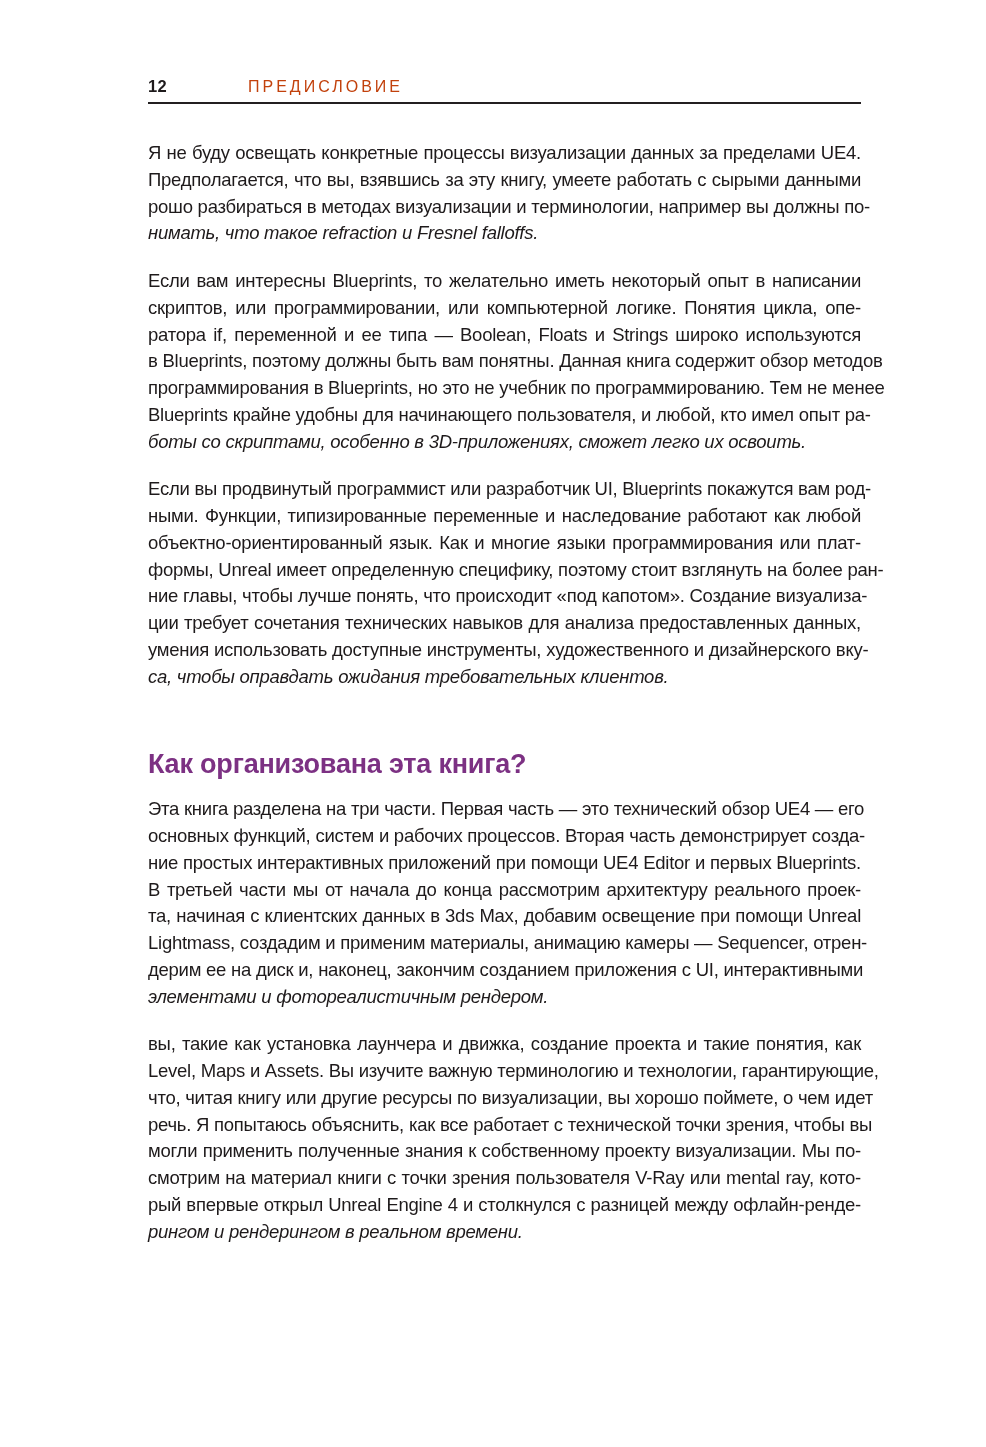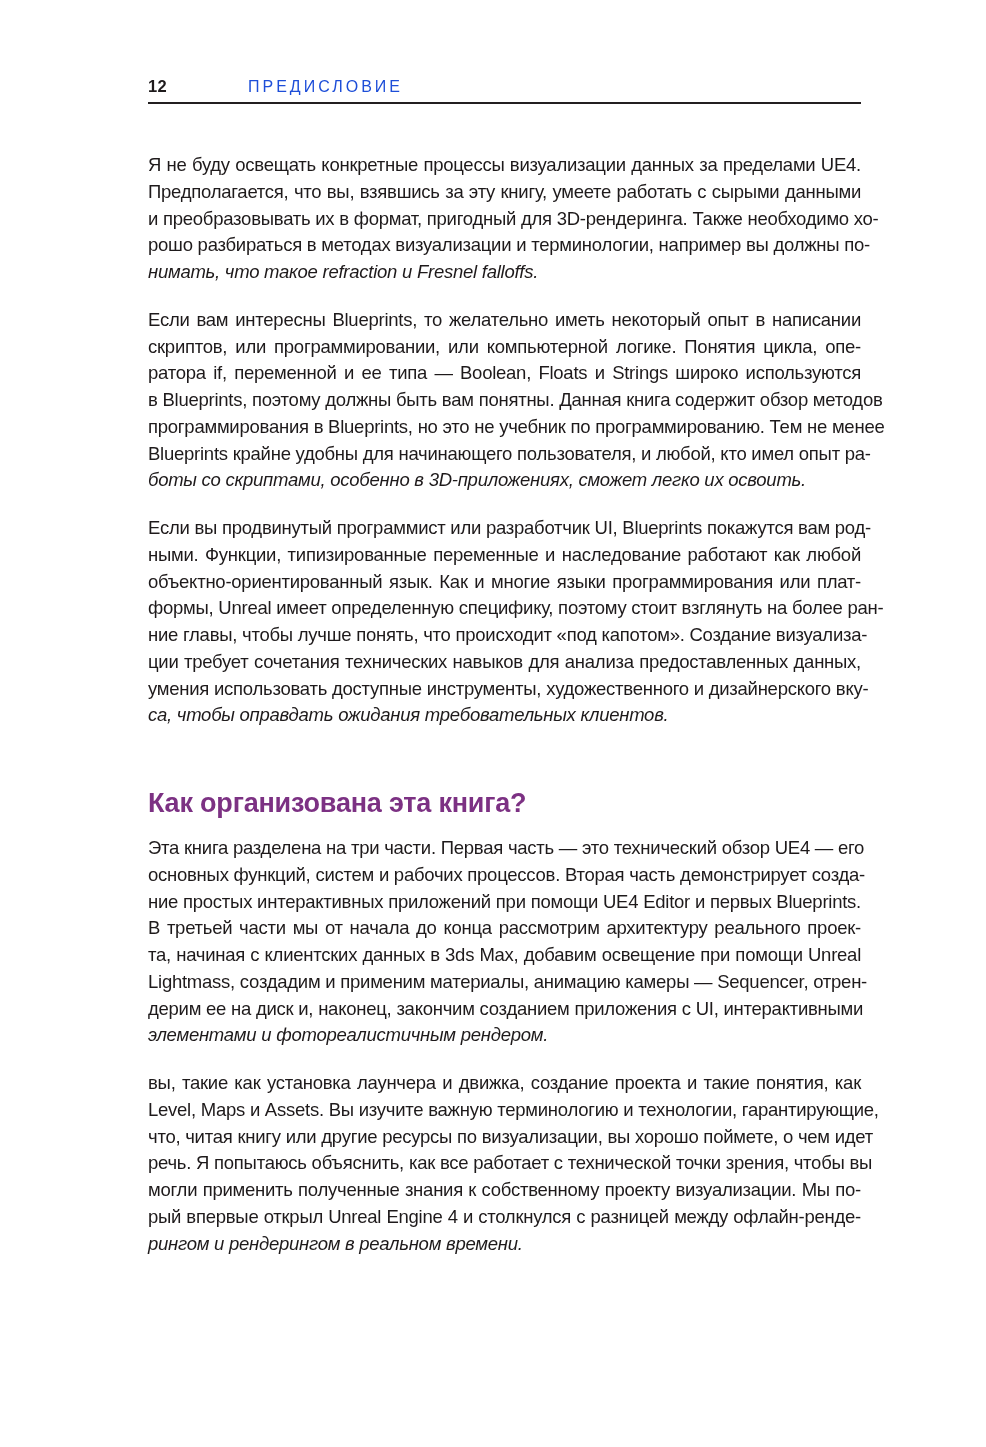--- a/index.html
+++ b/index.html
@@ -26,34 +26,34 @@
   }
   .page-num {
     width: 100px;
     font-size: 16.5px;
     font-weight: bold;
     letter-spacing: 0.2px;
   }
   .running-head {
     font-size: 16px;
     letter-spacing: 3px;
-    color: #1d4ed8;
+    color: #c2410c;
   }
   .header-rule {
     position: absolute;
     left: 148px;
     top: 102px;
     width: 713px;
     height: 2px;
     background: var(--rule-color, #231f20);
   }
   .body-col {
     position: absolute;
     left: 148px;
-    top: 152px;
+    top: 140px;
     width: 713px;
   }
   .body-col p {
     margin: 0 0 21px 0;
     font-size: 18.5px;
     line-height: 26.75px;
     letter-spacing: -0.25px;
   }
   .line {
     display: block;
@@ -85,21 +85,20 @@
   </header>
 
   <div class="header-rule"></div>
 
   <main class="body-col">
 
     <section id="intro-paragraphs">
         <p>
           <span class="line">Я не буду освещать конкретные процессы визуализации данных за пределами UE4.</span>
           <span class="line">Предполагается, что вы, взявшись за эту книгу, умеете работать с сырыми данными</span>
-          <span class="line">и преобразовывать их в формат, пригодный для 3D-рендеринга. Также необходимо хо-</span>
           <span class="line">рошо разбираться в методах визуализации и терминологии, например вы должны по-</span>
           <span class="line">нимать, что такое refraction и Fresnel falloffs.</span>
         </p>
         <p>
           <span class="line">Если вам интересны Blueprints, то желательно иметь некоторый опыт в написании</span>
           <span class="line">скриптов, или программировании, или компьютерной логике. Понятия цикла, опе-</span>
           <span class="line">ратора if, переменной и ее типа — Boolean, Floats и Strings широко используются</span>
           <span class="line">в Blueprints, поэтому должны быть вам понятны. Данная книга содержит обзор методов</span>
           <span class="line">программирования в Blueprints, но это не учебник по программированию. Тем не менее</span>
           <span class="line">Blueprints крайне удобны для начинающего пользователя, и любой, кто имел опыт ра-</span>
@@ -129,19 +128,20 @@
           <span class="line">Lightmass, создадим и применим материалы, анимацию камеры — Sequencer, отрен-</span>
           <span class="line">дерим ее на диск и, наконец, закончим созданием приложения с UI, интерактивными</span>
           <span class="line">элементами и фотореалистичным рендером.</span>
         </p>
         <p>
           <span class="line">вы, такие как установка лаунчера и движка, создание проекта и такие понятия, как</span>
           <span class="line">Level, Maps и Assets. Вы изучите важную терминологию и технологии, гарантирующие,</span>
           <span class="line">что, читая книгу или другие ресурсы по визуализации, вы хорошо поймете, о чем идет</span>
           <span class="line">речь. Я попытаюсь объяснить, как все работает с технической точки зрения, чтобы вы</span>
           <span class="line">могли применить полученные знания к собственному проекту визуализации. Мы по-</span>
+          <span class="line">смотрим на материал книги с точки зрения пользователя V-Ray или mental ray, кото-</span>
           <span class="line">рый впервые открыл Unreal Engine 4 и столкнулся с разницей между офлайн-ренде-</span>
           <span class="line">рингом и рендерингом в реальном времени.</span>
         </p>
       </section>
 
   </main>
 </div>
 
 </body></html>

